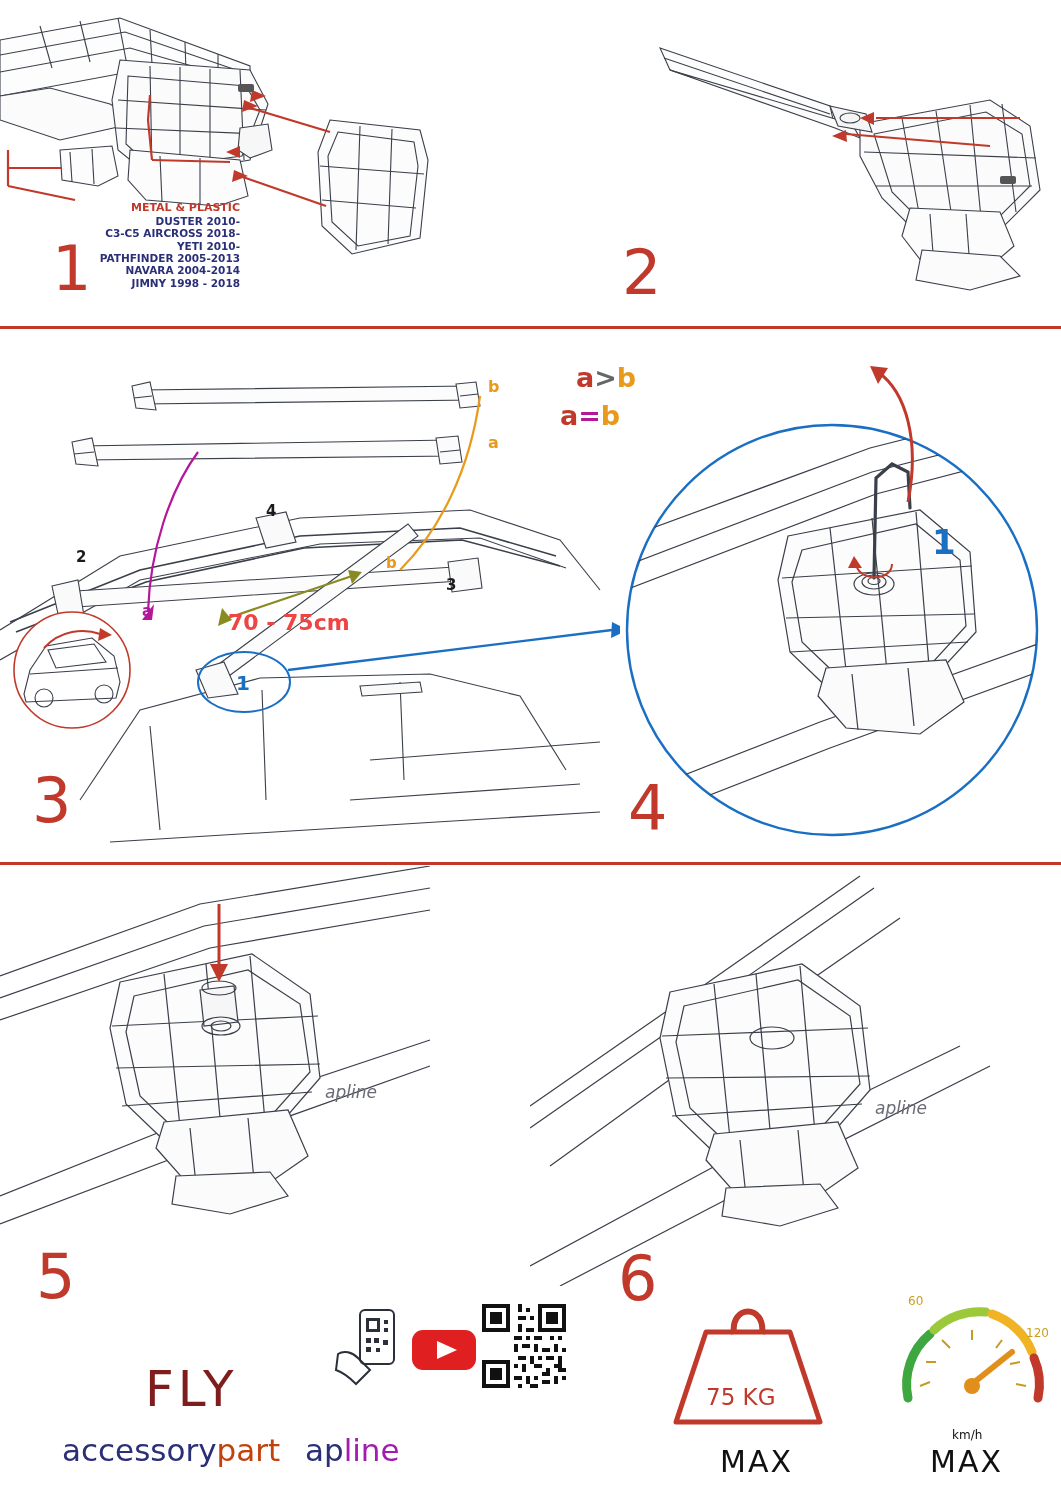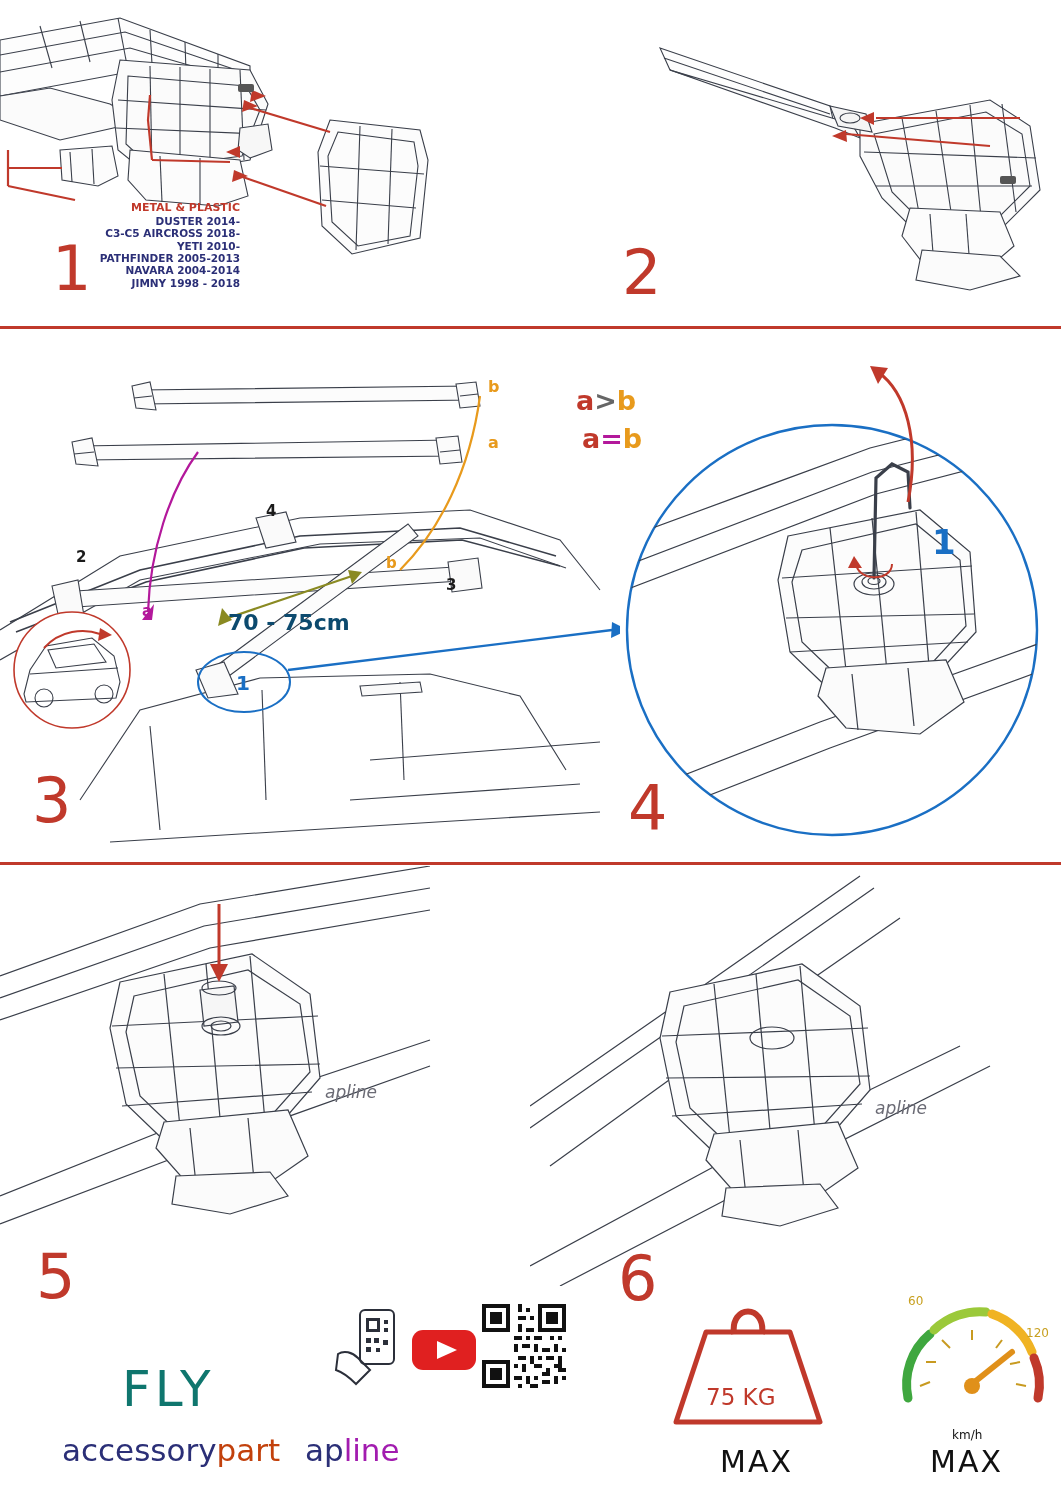--- a/index.html
+++ b/index.html
@@ -15,31 +15,32 @@
     font-family:"DejaVu Sans", sans-serif;line-height:1;
   }
   .vehicle-list{
     position:absolute;text-align:right;color:#2b2f77;
     font-size:10.5px;line-height:1.18;font-weight:bold;
     font-family:"DejaVu Sans", sans-serif;letter-spacing:0px;
   }
   .vehicle-list .hdr{color:#c0392b;font-size:11px;}
   svg{display:block;}
   .lbl{font-family:"DejaVu Sans", sans-serif;font-weight:bold;}
-  .ab-text{position:absolute;font-family:"DejaVu Sans", sans-serif;font-weight:bold;font-size:27px;margin-top:23px;}
+  .ab-text{position:absolute;font-family:"DejaVu Sans", sans-serif;font-weight:bold;font-size:27px;}
   .onetwo{
     position:absolute;font-family:"DejaVu Sans", sans-serif;font-weight:bold;font-size:44px;
   }
   .dist{
-    position:absolute;color:#0c4a6e;font-family:"DejaVu Sans", sans-serif;
+    position:absolute;color:#ef4444;font-family:"DejaVu Sans", sans-serif;
     font-weight:bold;font-size:22px;
   }
   .fly-title{
-    position:absolute;color:#0f766e;font-size:50px;letter-spacing:4px;
+    position:absolute;color:#7f1d1d;font-size:50px;letter-spacing:4px;
     font-family:"DejaVu Sans", sans-serif;
+    margin-left:23px;
   }
   .brandline{
     position:absolute;font-size:31px;font-family:"DejaVu Sans", sans-serif;
   }
   .maxlabel{
     position:absolute;font-size:30px;color:#111;font-family:"DejaVu Sans", sans-serif;
     letter-spacing:2px;
   }
   .kgtext{
     position:absolute;font-size:23px;color:#c0392b;font-weight:normal;
@@ -113,21 +114,21 @@
       <polygon points="234,170 248,176 232,182"></polygon>
       <polygon points="240,158 226,152 240,146"></polygon>
     </g>
 
     <g fill="#555">
         <rect x="238" y="84" width="16" height="8" rx="2"></rect>
       </g>
   </svg>
   <div class="vehicle-list" style="left:20px;top:202px;width:220px;">
     <div class="hdr">METAL &amp; PLASTIC</div>
-    <div>DUSTER 2014-</div>
+    <div>DUSTER 2010-</div>
     <div>C3-C5 AIRCROSS 2018-</div>
     <div>YETI 2010-</div>
     <div>PATHFINDER 2005-2013</div>
     <div>NAVARA 2004-2014</div>
     <div>JIMNY 1998 - 2018</div>
   </div>
   <div class="step-num" style="left:52px;top:238px;">1</div>
 </div>
 
 <div class="panel" style="left:530px;top:0;width:531px;height:326px;">
@@ -247,21 +248,21 @@
     <text class="lbl" x="266" y="186" font-size="15" fill="#1b1b1b">4</text>
     <text class="lbl" x="236" y="360" font-size="20" fill="#1a6fc4">1</text>
   </svg>
   <div class="dist" style="left:228px;top:280px;">70 - 75cm</div>
   <div class="step-num" style="left:32px;top:440px;">3</div>
 </div>
 
 <div class="ab-text" style="left:576px;top:362px;">
   <span style="color:#c0392b;">a</span><span style="color:#666;">&gt;</span><span style="color:#e89a1c;">b</span>
 </div>
-<div class="ab-text" style="left:582px;top:400px;">
+<div class="ab-text" style="left:560px;top:400px;">
   <span style="color:#c0392b;">a</span><span style="color:#b3189b;">=</span><span style="color:#e89a1c;">b</span>
 </div>
 
 <div class="panel" style="left:620px;top:330px;width:441px;height:532px;">
   <svg width="441" height="532" viewBox="0 0 441 532">
     <defs>
       <clipPath id="circ4">
           <circle cx="212" cy="300" r="205"></circle>
         </clipPath>
     </defs>

